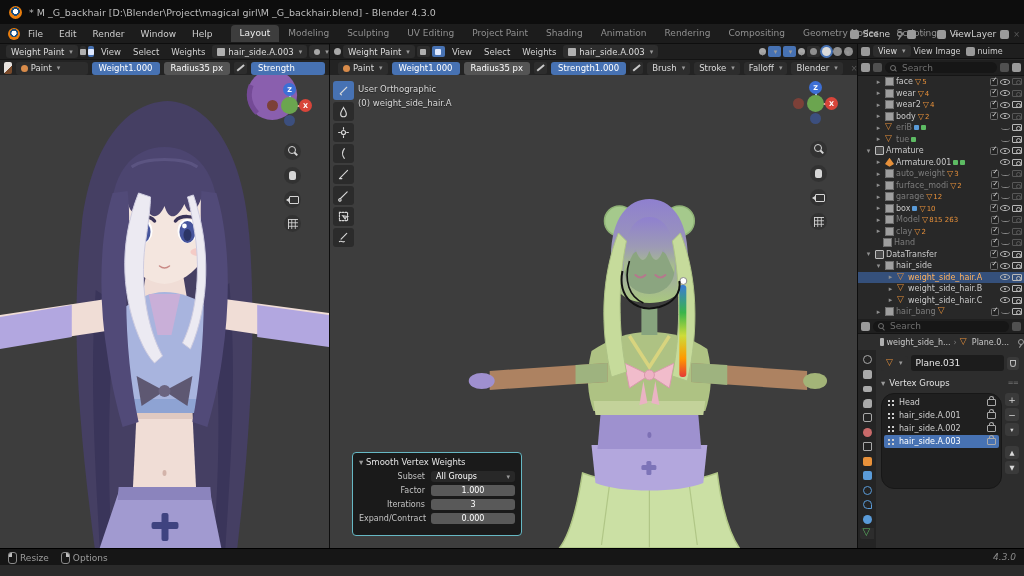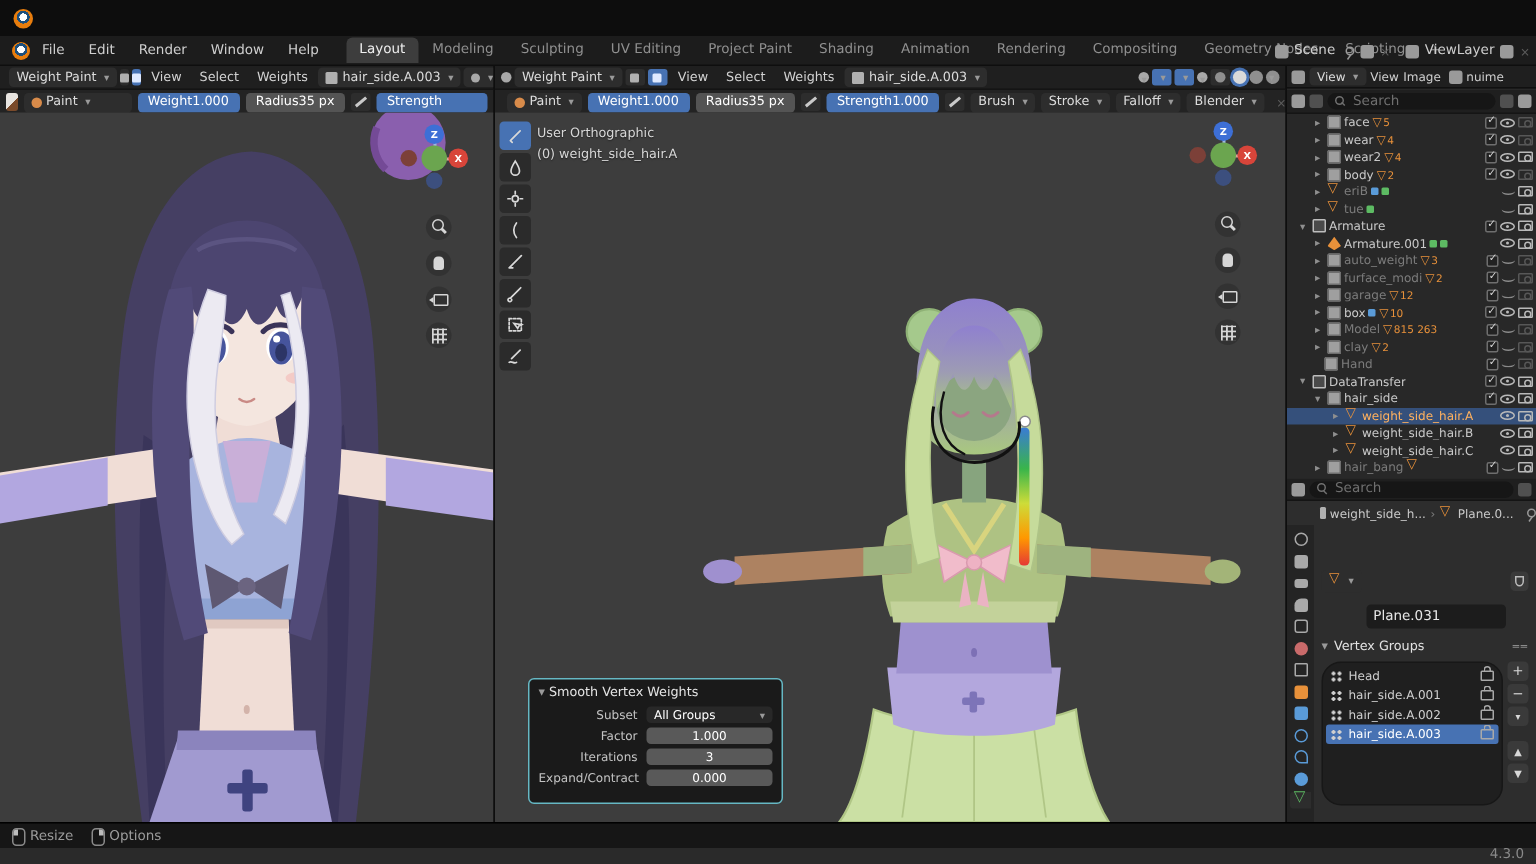--- a/index.html
+++ b/index.html
@@ -118,21 +118,21 @@
   .ptab.active{background:#2d2d2d;}
   .pt-gray{background:#a9a9a9;border-radius:2px;}
   .pt-grayo{border:1.3px solid #a9a9a9;border-radius:50%;box-sizing:border-box;}
   .pt-red{background:#c96a6a;border-radius:50%;}
   .pt-orange{background:#e8913a;border-radius:2px;}
   .pt-blue{background:#5a9bd8;border-radius:2px;}
   .pt-blueo{border:1.3px solid #5a9bd8;border-radius:50%;box-sizing:border-box;}
   .pt-green::before{content:"▽";color:#5dbb63;font-size:10px;position:relative;top:-3px;}
   .pcontent{position:absolute;left:18px;top:31px;right:0;bottom:0;padding:5px 5px 0 5px;box-sizing:border-box;}
   .namerow{display:flex;align-items:center;gap:3px;margin-bottom:7px;}
-  .namefield{flex:1;height:16px;background:#1c1c1c;border-radius:3px;display:flex;align-items:center;padding:0 5px;color:#e8e8e8;margin-top:48px;}
+  .namefield{flex:1;height:16px;background:#1c1c1c;border-radius:3px;display:flex;align-items:center;padding:0 5px;color:#e8e8e8;}
   .shield{width:12px;height:13px;background:#3a3a3a;border-radius:3px;position:relative;}
   .shield::after{content:"";position:absolute;left:3px;top:3px;width:6px;height:7px;border:1px solid #bbb;border-radius:0 0 50% 50%;box-sizing:border-box;}
   .panel-title{display:flex;align-items:center;color:#e2e2e2;margin-bottom:5px;font-size:8.5px;}
   .panel-title::before{content:"▾";color:#9a9a9a;margin-right:4px;}
   .ptmenu{margin-left:auto;color:#8a8a8a;letter-spacing:1px;font-size:7px;}
   .vglayout{display:flex;gap:3px;}
   .vglist{flex:1;background:#1f1f1f;border:1px solid #171717;border-radius:13px;height:96px;padding:2px;box-sizing:border-box;}
   .vgrow{display:flex;align-items:center;gap:4px;height:13px;padding:0 3px;border-radius:2px;color:#cfcfcf;font-size:8px;}
   .vgrow.sel{background:#4772b3;color:#fff;}
   .vgdots{width:8px;height:8px;background-image:radial-gradient(circle,#cfcfcf 1.1px,transparent 1.3px);background-size:4px 4px;flex:0 0 auto;}
@@ -141,32 +141,33 @@
   .vgbtns{display:flex;flex-direction:column;gap:2px;}
   .vgb{width:14px;height:13px;background:#3a3a3a;border-radius:3px;color:#d8d8d8;display:flex;align-items:center;justify-content:center;font-size:9px;}
   .vgb.small{font-size:6.5px;}
   .gap{height:6px;}
   
   .statusbar{position:absolute;left:0;top:548px;width:1024px;height:28px;background:linear-gradient(#161616 0 16px,#2a2a2a 16px 100%);display:flex;align-items:flex-start;padding:2px 8px;box-sizing:border-box;color:#9c9c9c;border-top:1px solid #000;}
   .kmap{display:flex;align-items:center;gap:3px;margin-right:12px;margin-top:1px;}
   .mico{width:7px;height:10px;border:1px solid #8a8a8a;border-radius:3px;position:relative;}
   .mico::before{content:"";position:absolute;left:0;top:0;width:3px;height:4px;background:#bdbdbd;border-radius:2px 0 0 0;}
   .mico.r::before{left:auto;right:0;border-radius:0 2px 0 0;}
-  .version{margin-left:auto;color:#8a8a8a;margin-top:14px;}
+  .version{margin-left:auto;color:#8a8a8a;margin-top:1px;font-style:italic;}
   .pin{width:9px;height:9px;position:relative;}
   .pin::before{content:"";position:absolute;left:3px;top:1px;width:4px;height:4px;border:1px solid #9a9a9a;border-radius:50%;}
   .pin::after{content:"";position:absolute;left:5px;top:6px;width:1px;height:4px;background:#9a9a9a;transform:rotate(35deg);}
 </style>
 </head>
 <body>
 
 <div class="app">
 
   <div class="titlebar">
     <span class="blogo"></span>
+    <span>* M _G_backhair [D:\Blender\Project\magical girl\M _G_backhair.blend] - Blender 4.3.0</span>
   </div>
 
   <div class="topbar">
     <span class="blogo" style="margin-left:8px;width:12px;height:12px;"></span>
     <span class="menu-item">File</span>
     <span class="menu-item">Edit</span>
     <span class="menu-item">Render</span>
     <span class="menu-item">Window</span>
     <span class="menu-item">Help</span>
     <div class="ws-wrap">

